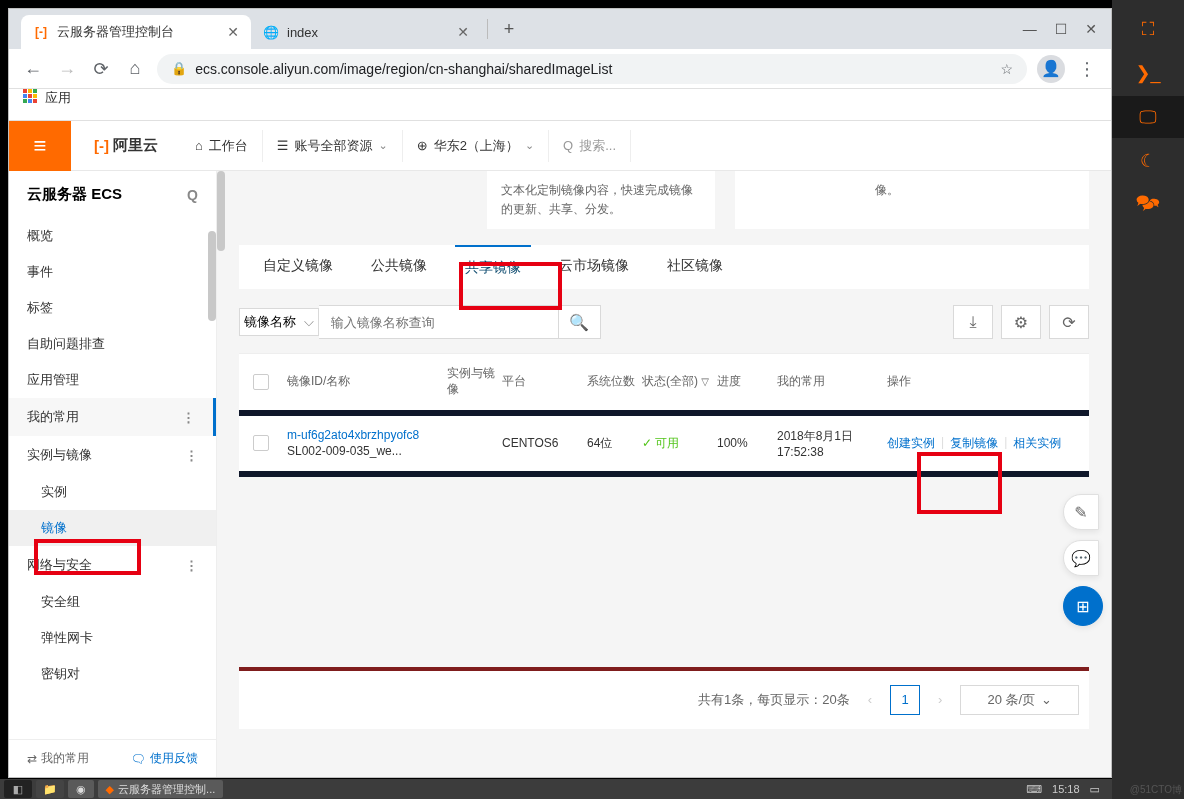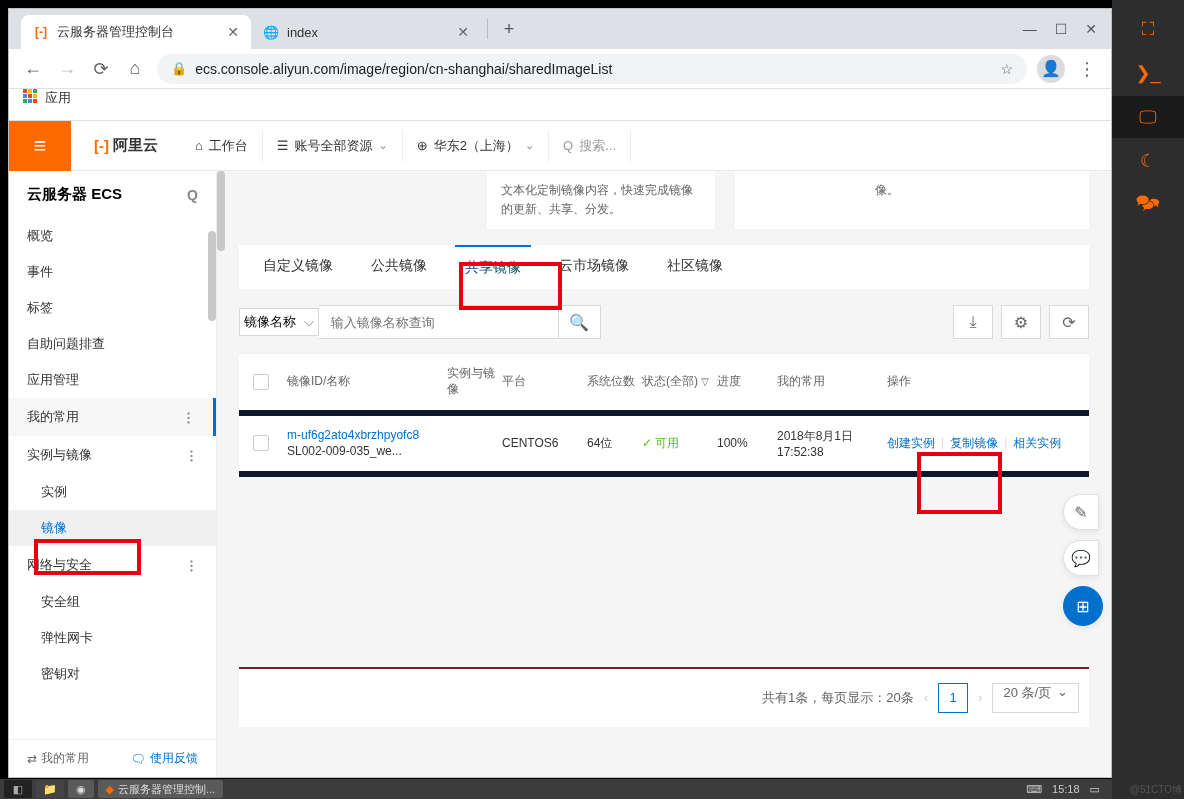--- a/index.html
+++ b/index.html
@@ -94,24 +94,24 @@
 .table { background: #fff; border-top: 1px solid #eee; }
 .thead, .trow { display: grid; grid-template-columns: 40px 160px 55px 85px 55px 75px 60px 110px 190px; align-items: center; padding: 12px 8px; font-size: 12px; color: #333; border-bottom: 6px solid #0f172a; }
 .thead { color: #666; }
 .th { line-height: 1.3; }
 .checkbox { width: 16px; height: 16px; border: 1px solid #ccc; border-radius: 2px; margin-left: 6px; }
 .link { color: #0070cc; cursor: pointer; }
 .status-ok { color: #52c41a; display: inline-flex; align-items: center; gap: 3px; }
 .actions { display: flex; gap: 6px; font-size: 12px; white-space: nowrap; }
 .actions .sep { color: #ddd; }
 
-.pagination { display: flex; align-items: center; gap: 4px; padding: 14px 10px; font-size: 13px; color: #666; justify-content: flex-end; background: #fff; margin-top: 190px; border-top: 2px solid #7f1d1d; }
+.pagination { display: flex; align-items: center; gap: 12px; padding: 14px 10px; font-size: 13px; color: #666; justify-content: flex-end; background: #fff; margin-top: 190px; border-top: 4px solid #7f1d1d; }
 .page-num { width: 30px; height: 30px; border: 1px solid #0070cc; color: #0070cc; display: flex; align-items: center; justify-content: center; }
 .page-arrow { color: #ccc; padding: 0 6px; }
-.page-size { height: 30px; border: 1px solid #d9d9d9; padding: 0 10px; display: flex; gap: 6px; }
+.page-size { height: 30px; border: 1px solid #d9d9d9; padding: 0 26px; display: flex; align-items: center; gap: 6px; }
 
 
 .float-btns { position: absolute; right: 0; top: 323px; display: flex; flex-direction: column; gap: 10px; z-index: 20; }
 .float-btn { width: 36px; height: 36px; background: #fff; border: 1px solid #e0e0e0; border-radius: 18px 0 0 18px; display: flex; align-items: center; justify-content: center; color: #666; box-shadow: 0 2px 6px rgba(0,0,0,0.08); }
 .float-btn.blue { background: #0070cc; color: #fff; border-color: #0070cc; border-radius: 50%; width: 40px; height: 40px; margin-right: 8px; }
 
 
 .redbox1 { position: absolute; border: 4px solid #e60012; pointer-events: none; z-index: 30; }
 
 

